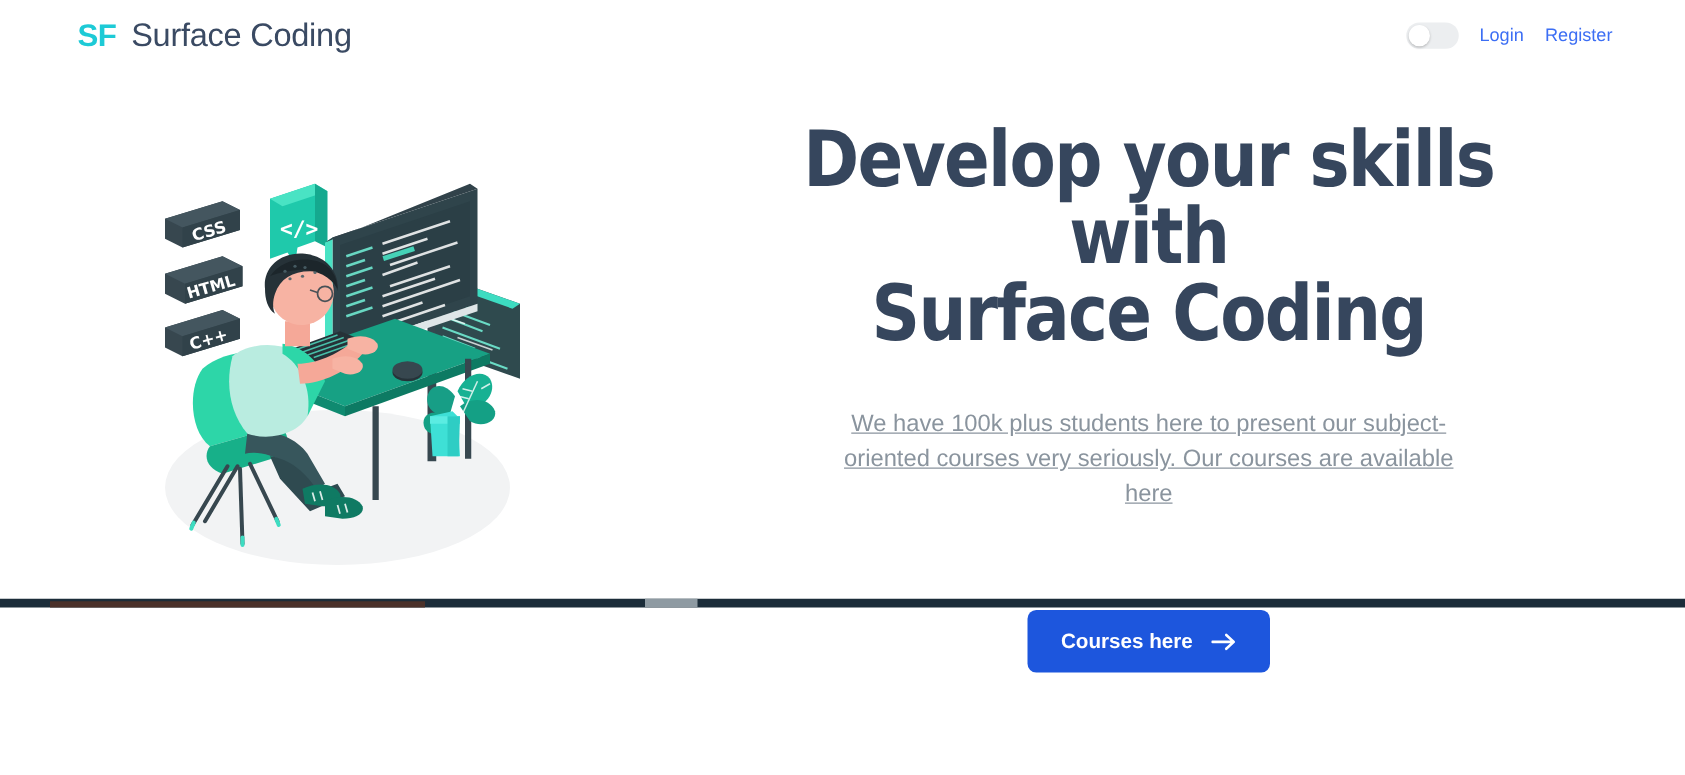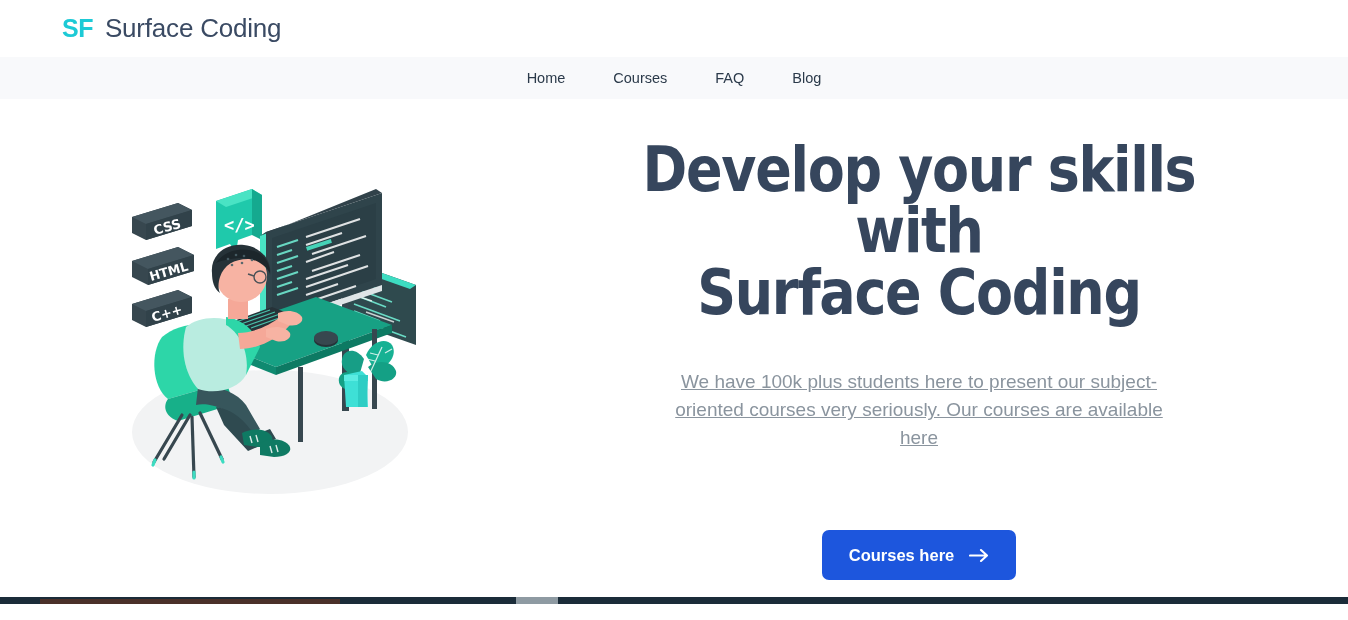--- a/index.html
+++ b/index.html
@@ -5,21 +5,21 @@
 <style>
   * { box-sizing: border-box; }
   html, body {
     margin: 0; padding: 0;
     width: 1348px; height: 620px;
     overflow: hidden;
     background: #ffffff;
     font-family: "Liberation Sans", sans-serif;
   }
 
-  .page { position: relative; width: 1348px; height: 604px; background:#fff; }
+  .page { position: relative; width: 1348px; height: 486px; background:#fff; }
 
   
   .topbar {
     position: relative;
     height: 57px;
     background: #ffffff;
     display: flex;
     align-items: center;
     padding: 0 58px 0 62px;
   }
@@ -164,28 +164,29 @@
 <body>
 
 <div class="page">
 
   <div class="topbar">
     <div class="brand">
       <span class="brand-mark">SF</span>
       <span class="brand-name">Surface Coding</span>
     </div>
 
+    <div class="topbar-right">
+      <div class="toggle">
+        <div class="knob"></div>
+      </div>
+      <a class="auth-link">Login</a>
+      <a class="auth-link">Register</a>
+    </div>
   </div>
 
-  <nav class="navband">
-    <a class="nav-item">Home</a>
-    <a class="nav-item">Courses</a>
-    <a class="nav-item">FAQ</a>
-    <a class="nav-item">Blog</a>
-  </nav>
 
   <div class="hero">
 
     <div class="hero-left">
       <svg class="illo" viewBox="0 0 300 320">
 
         <ellipse cx="150" cy="255" rx="138" ry="62" fill="#f2f3f4"></ellipse>
 
         <g>
           <path d="M12 40 L58 26 L72 33 L72 49 L26 63 L12 56 Z" fill="#37474f"></path>

